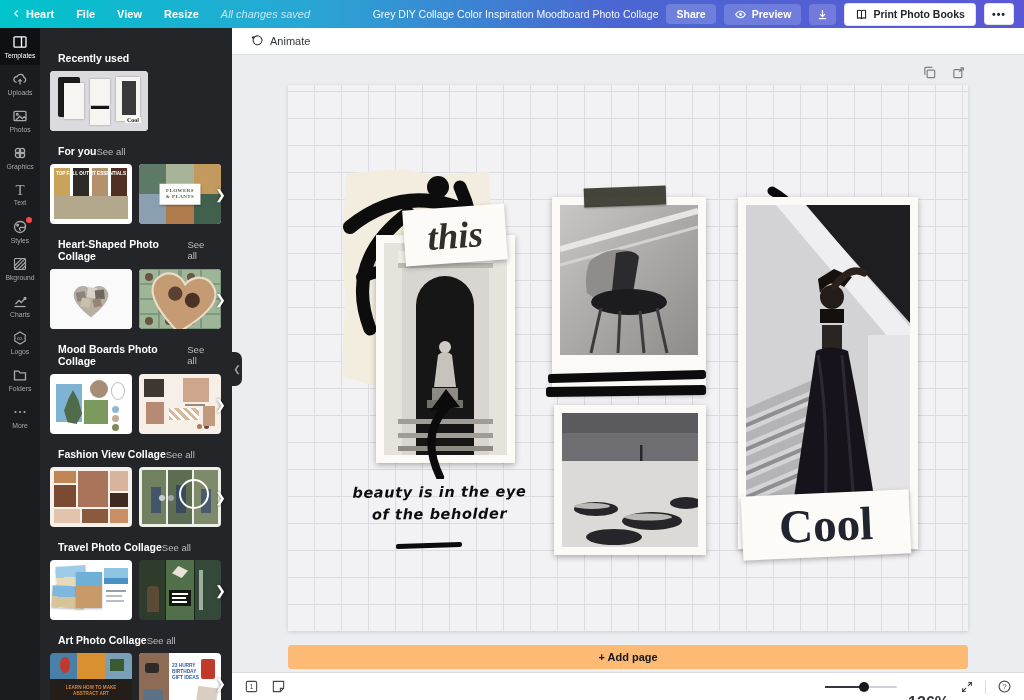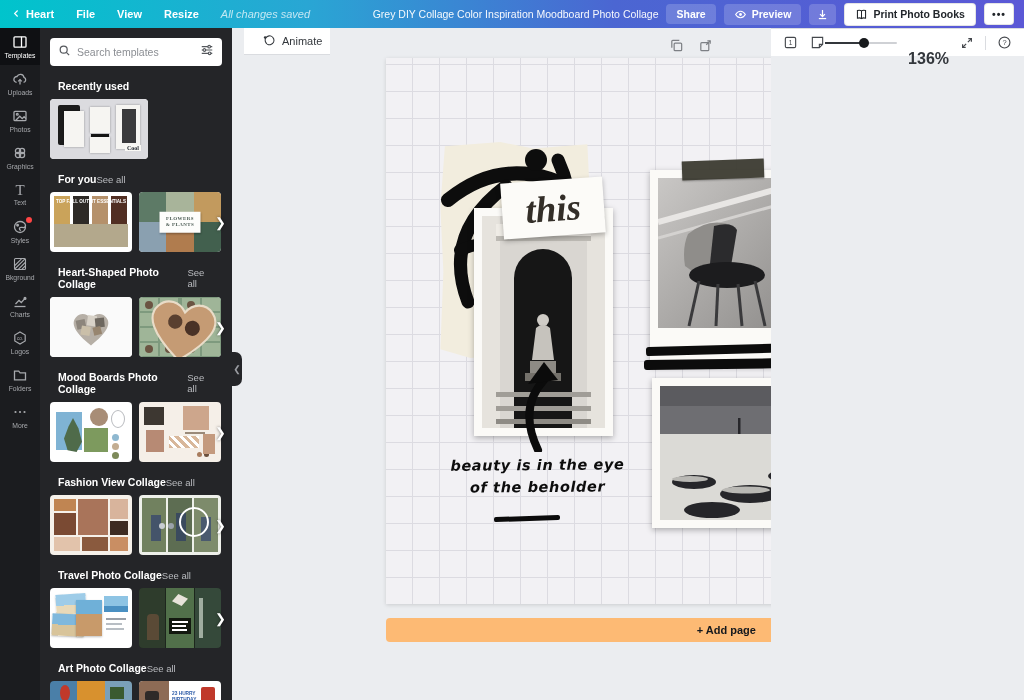--- a/index.html
+++ b/index.html
@@ -74,21 +74,21 @@
   
   .blk { position:absolute; }
 
   
   .collapse-tab { position:absolute; left:232px; top:352px; width:10px; height:34px; background:#242528;
     border-radius:0 7px 7px 0; z-index:21; display:flex; align-items:center; justify-content:center;
     color:#9a9ca1; font-size:9px; cursor:pointer; }
 
   
   .canvas-col { position:absolute; left:232px; top:28px; width:792px; height:672px;
-    display:flex; flex-direction:row;padding-left:12px; }
+    display:flex; flex-direction:column; }
   .canvas-toolbar { height:27px; background:#fff; border-bottom:1px solid #dadce0;
     display:flex; align-items:center; padding-left:10px; flex-shrink:0; }
   .animate-btn { display:flex; align-items:center; gap:6px; font-size:11px; color:#33373c;
     padding:3px 8px; border-radius:4px; cursor:pointer; }
   .workspace { flex:1; position:relative; background:#ebedf0; overflow:hidden; }
   .page-actions { position:absolute; right:58px; top:10px; display:flex; gap:14px; color:#7d8085; }
   .page-actions .pa { cursor:pointer; }
 
   .page { position:absolute; left:56px; top:30px; width:680px; height:546px; background:#f2f1f4;
     box-shadow:0 1px 4px rgba(0,0,0,.14);
@@ -303,37 +303,20 @@
           <circle cx="8" cy="8" r="1.1"></circle>
           <circle cx="12.5" cy="8" r="1.1"></circle>
         </svg>
       </span>
     <span class="lbl">More</span>
   </div>
 </div>
 
 <div class="panel">
 
-  <div class="search-box">
-    <span>
-      <svg width="13" height="13" viewBox="0 0 16 16" fill="none" stroke="#55585d" stroke-width="1.5">
-          <circle cx="7" cy="7" r="4.3"></circle>
-          <path d="m10.3 10.3 3.4 3.4"></path>
-        </svg>
-    </span>
-    <input type="text" placeholder="Search templates" style="">
-    <span>
-      <svg width="14" height="14" viewBox="0 0 16 16" fill="none" stroke="#55585d" stroke-width="1.3">
-          <path d="M2 4.2h12M2 8h12M2 11.8h12"></path>
-          <circle cx="10.5" cy="4.2" r="1.5" fill="#fff"></circle>
-          <circle cx="5" cy="8" r="1.5" fill="#fff"></circle>
-          <circle cx="11" cy="11.8" r="1.5" fill="#fff"></circle>
-        </svg>
-    </span>
-  </div>
 
   <div class="sec-head">
     <span class="sec-title">Recently used</span>
   </div>
   <div class="thumb-row">
     <div class="thumb ru">
       <div class="ru-bg"></div>
       <div class="ru-dark" style="left:8px; top:6px; width:22px; height:40px; background:#1b1b1b; border-radius:2px;"></div>
       <div class="ru-col" style="left:14px; top:12px; width:20px; height:36px;"></div>
       <div class="ru-col" style="left:40px; top:8px; width:20px; height:26px;"></div>

